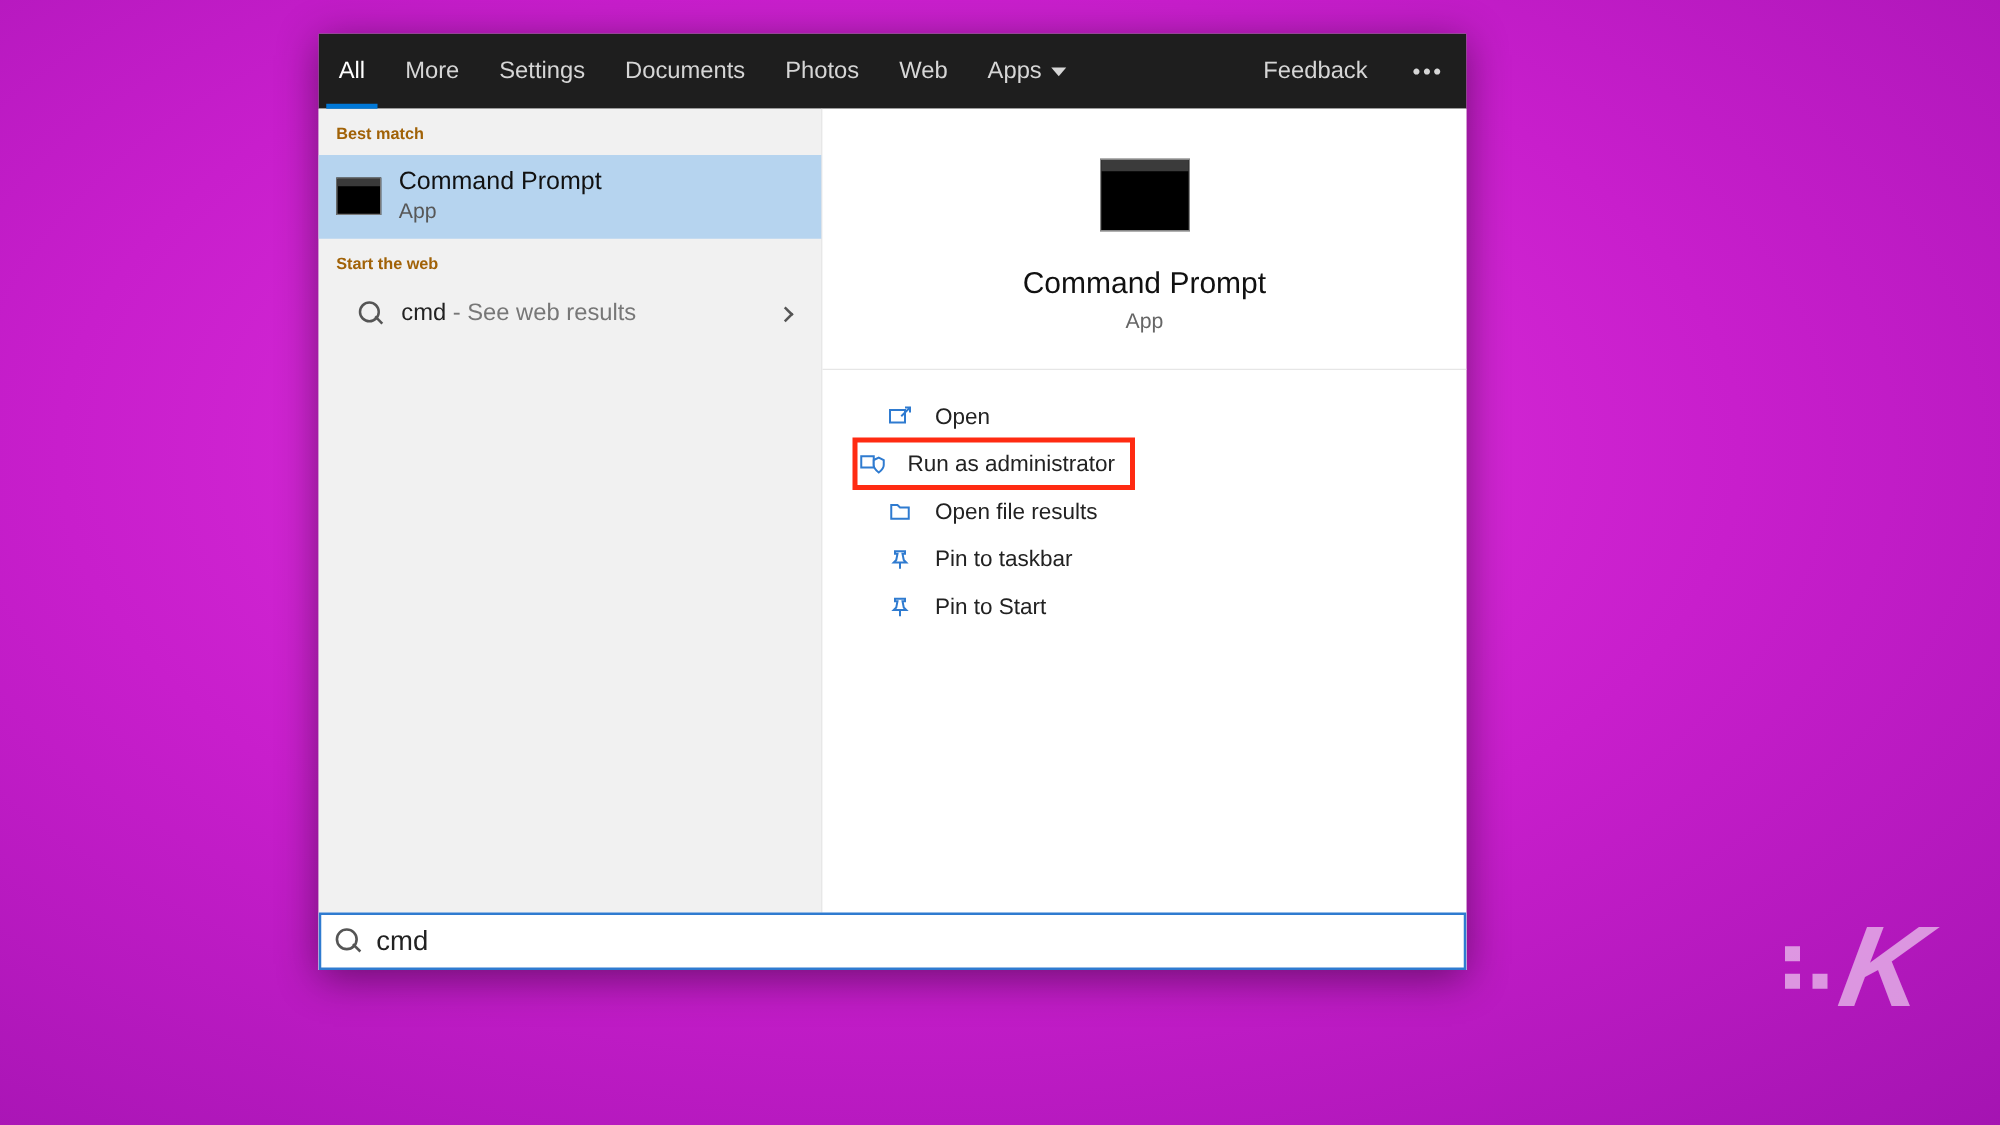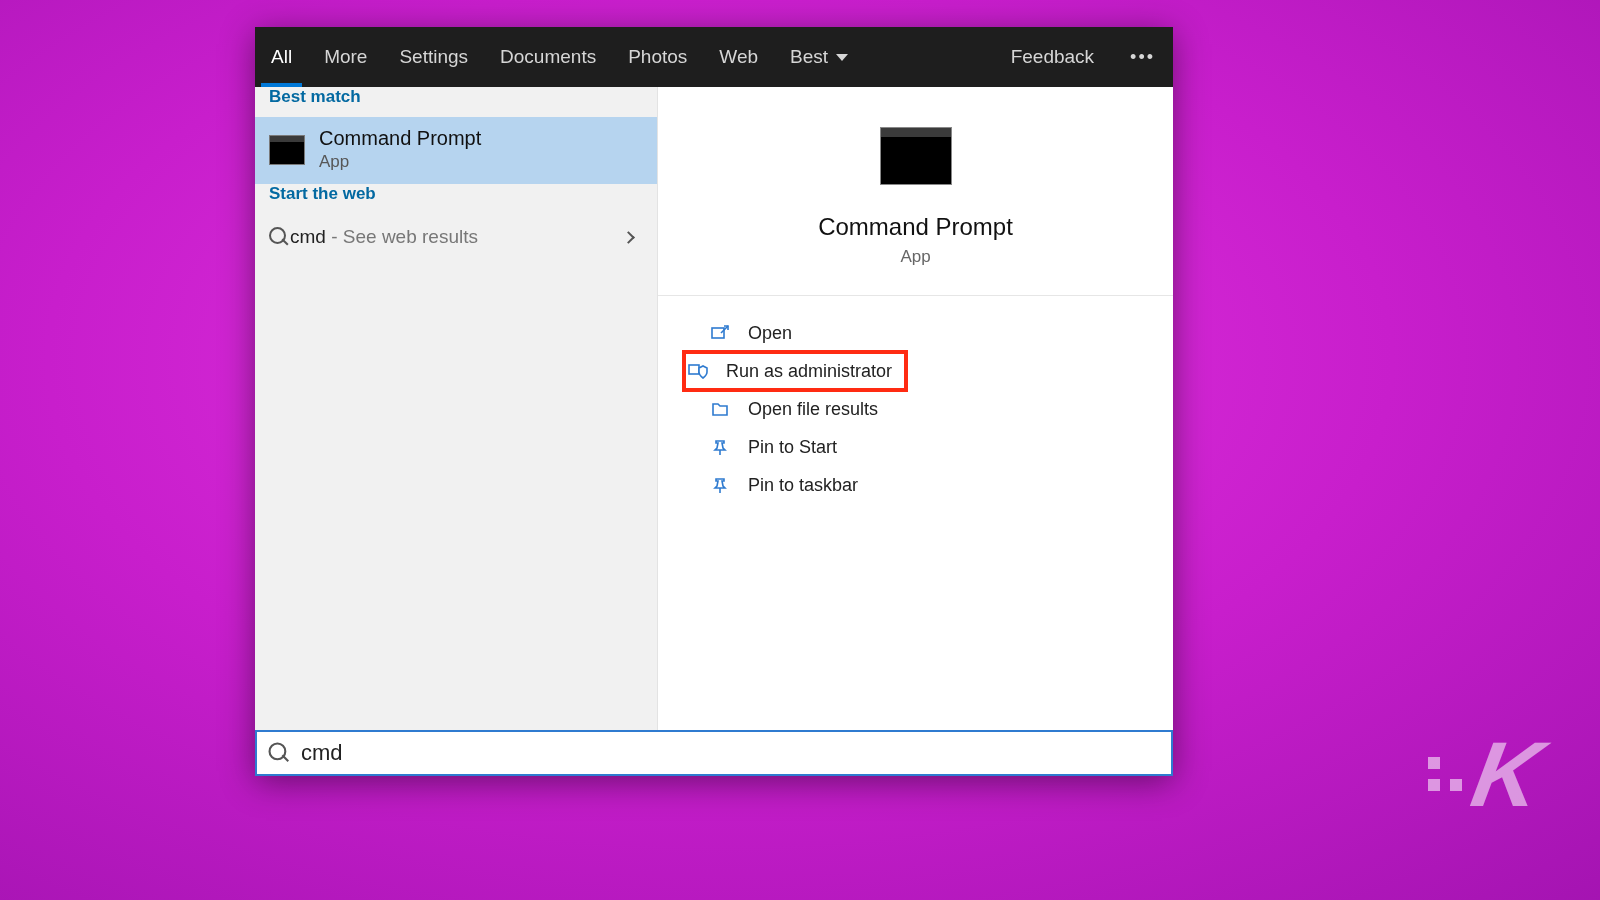--- a/index.html
+++ b/index.html
@@ -49,23 +49,23 @@
     flex: 1; display: flex; min-height: 0;
     background: #f1f1f1;
   }
   .left {
     width: 403px;
     border-right: 1px solid #e3e3e3;
     display: flex; flex-direction: column;
     background: #f1f1f1;
   }
   .section-label {
-    padding: 0 14px 10px 14px;
-    font-size: 17px; font-weight: 600;
-    color: #0369a1;
+    padding: 12px 14px 10px 14px;
+    font-size: 13px; font-weight: 600;
+    color: #a16207;
   }
   .result-item {
     display: flex; align-items: center;
     padding: 10px 14px 12px 14px;
     gap: 14px;
     cursor: pointer;
   }
   .result-item.selected { background: #b6d4ef; }
   .cmd-icon {
     width: 36px; height: 30px;
@@ -75,21 +75,21 @@
   }
   .cmd-icon::before {
     content: "";
     position: absolute; left: 0; right: 0; top: 0; height: 6px;
     background: #3a3a3a;
   }
   .result-text .title { font-size: 20px; color: #111; }
   .result-text .sub   { font-size: 17px; color: #575757; margin-top: 2px; }
   .web-item {
     display: flex; align-items: center;
-    padding: 12px 14px; gap: 1px; cursor: pointer;
+    padding: 12px 14px; gap: 14px; cursor: pointer; margin-left: 18px;
   }
   .magnifier {
     width: 20px; height: 20px; position: relative;
   }
   .magnifier::before {
     content: ""; position: absolute;
     width: 13px; height: 13px; border: 2px solid #555; border-radius: 50%;
     left: 0; top: 0;
   }
   .magnifier::after {
@@ -179,21 +179,21 @@
 <div class="panel">
 
   <div class="tabs">
     <div class="tab active">All</div>
     <div class="tab">More</div>
     <div class="tab">Settings</div>
     <div class="tab">Documents</div>
     <div class="tab">Photos</div>
     <div class="tab">Web</div>
     <div class="tab">
-      <span>Best</span>
+      <span>Apps</span>
       <span class="chev-down"></span>
     </div>
     <div class="tabs-spacer"></div>
     <div class="feedback">Feedback</div>
     <div class="more-dots">•••</div>
   </div>
 
   <div class="body">
 
     <div class="left">
@@ -258,31 +258,31 @@
           <span>Open file results</span>
         </div>
 
         <div class="action">
           <span class="a-icon">
             <svg viewBox="0 0 20 18" fill="none" stroke="#2f7bd0" stroke-width="1.6">
               <path d="M6 3 L14 3 L14 5 L12 5 L13 10 L15 12 L5 12 L7 10 L8 5 L6 5 Z"></path>
               <line x1="10" y1="12" x2="10" y2="17"></line>
             </svg>
           </span>
-          <span>Pin to Start</span>
+          <span>Pin to taskbar</span>
         </div>
 
         <div class="action">
           <span class="a-icon">
             <svg viewBox="0 0 20 18" fill="none" stroke="#2f7bd0" stroke-width="1.6">
               <path d="M6 3 L14 3 L14 5 L12 5 L13 10 L15 12 L5 12 L7 10 L8 5 L6 5 Z"></path>
               <line x1="10" y1="12" x2="10" y2="17"></line>
             </svg>
           </span>
-          <span>Pin to taskbar</span>
+          <span>Pin to Start</span>
         </div>
 
       </div>
     </div>
 
   </div>
 </div>
 
 <div class="searchbar">
   <span class="magnifier"></span>

